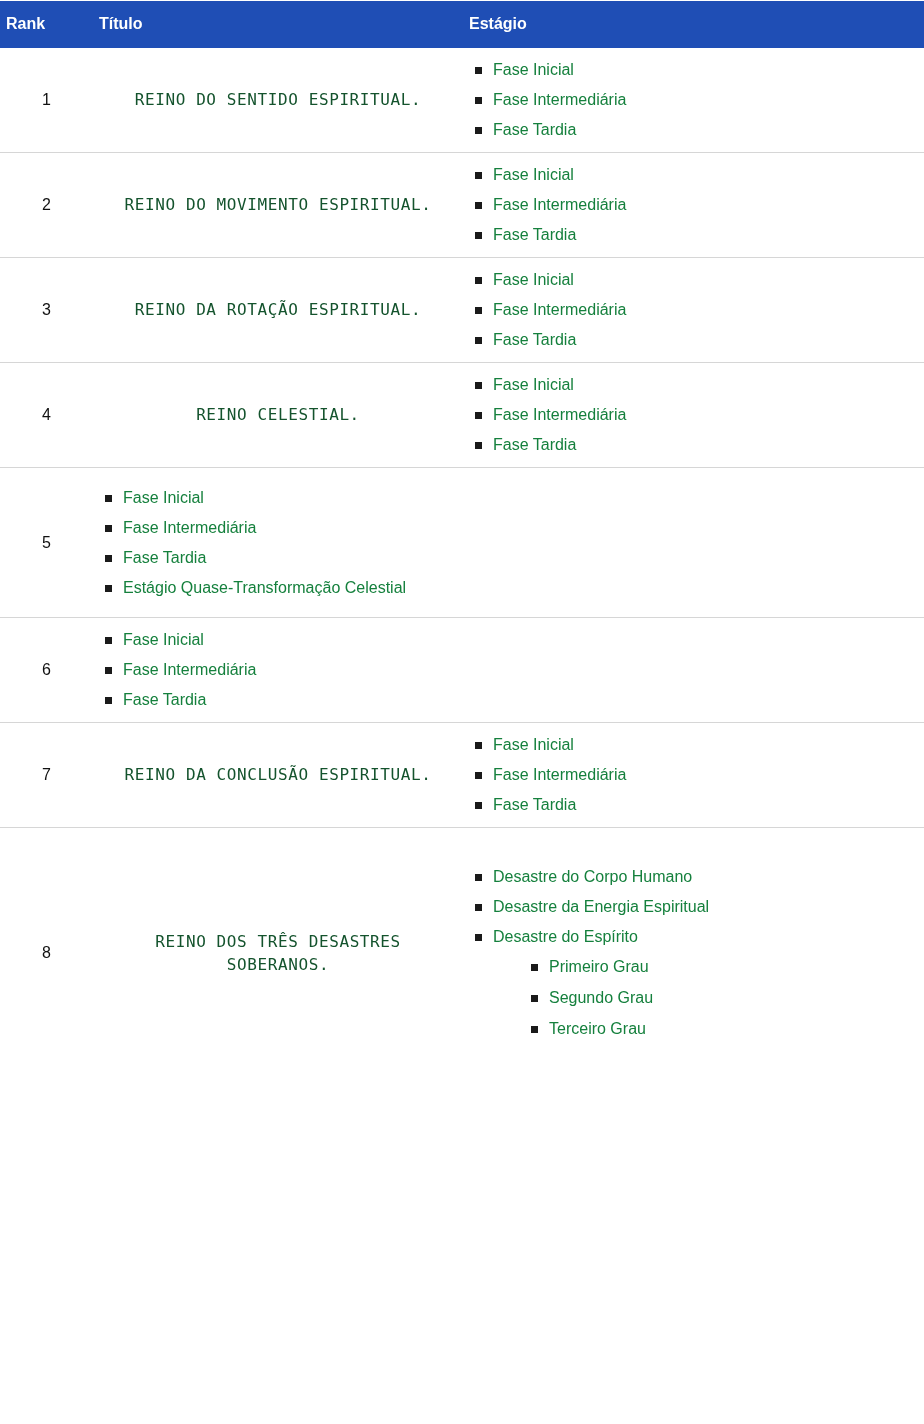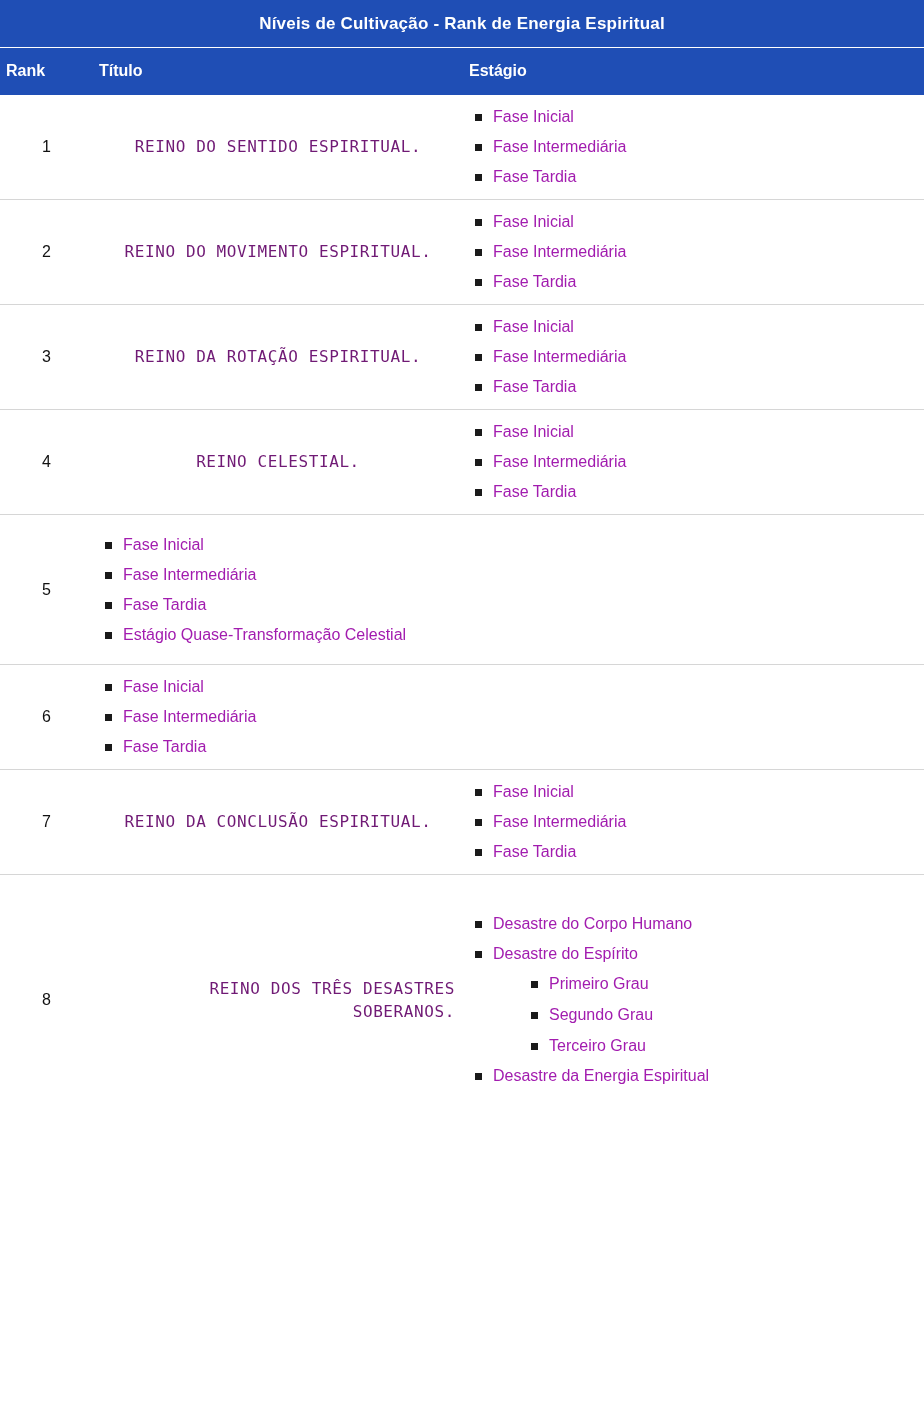--- a/index.html
+++ b/index.html
@@ -55,47 +55,47 @@
     justify-content: center;
     font-size: 16px;
     color: #111111;
   }
   .cell-title {
     width: 370px;
     flex: 0 0 370px;
     display: flex;
     align-items: center;
     justify-content: center;
-    text-align: right;
+    text-align: center;
     padding: 10px 8px;
     font-family: "DejaVu Sans Mono", monospace;
     font-size: 16px;
     letter-spacing: 0.6px;
-    color: #701a75;
+    color: #14532d;
     line-height: 1.45;
   }
   .cell-stage {
     flex: 1 1 auto;
     padding: 14px 10px 14px 0;
     display: flex;
     align-items: center;
   }
   ul.stage-list {
     list-style: none;
     margin: 0;
     padding: 0 0 0 8px;
     width: 100%;
   }
   ul.stage-list li {
     position: relative;
     padding-left: 22px;
     font-size: 16px;
     line-height: 1.0;
     margin: 0 0 14px 0;
-    color: #a21caf;
+    color: #15803d;
   }
   ul.stage-list li:last-child { margin-bottom: 0; }
   ul.stage-list li > .bullet {
     position: absolute;
     left: 4px;
     top: 5px;
     width: 7px;
     height: 7px;
     background: #1a1a1a;
     display: block;
@@ -123,21 +123,20 @@
     display: block;
   }
   .row-tall { min-height: 150px; }
   .row-8 { min-height: 250px; }
 </style>
 </head>
 <body>
 
 <div class="table-wrap">
 
-  <div class="title-bar">Níveis de Cultivação - Rank de Energia Espiritual</div>
 
   <div class="head-row">
     <div class="head-cell col-rank">Rank</div>
     <div class="head-cell col-title">Título</div>
     <div class="head-cell col-stage">Estágio</div>
   </div>
 
   <div id="rows-container">
       <div class="row">
         <div class="cell-rank">1</div>
@@ -214,24 +213,24 @@
             <li><span class="bullet"></span><span>Fase Tardia</span></li>
           </ul>
         </div>
       </div>
       <div class="row row-8">
         <div class="cell-rank">8</div>
         <div class="cell-title">REINO DOS TRÊS DESASTRES SOBERANOS.</div>
         <div class="cell-stage">
           <ul class="stage-list">
             <li><span class="bullet"></span><span>Desastre do Corpo Humano</span></li>
+            <li><span class="bullet"></span><span>Desastre da Energia Espiritual</span></li>
             <li><span class="bullet"></span><span>Desastre do Espírito</span><ul class="sub-list">
                 <li><span class="bullet"></span><span>Primeiro Grau</span></li>
                 <li><span class="bullet"></span><span>Segundo Grau</span></li>
                 <li><span class="bullet"></span><span>Terceiro Grau</span></li>
               </ul></li>
-            <li><span class="bullet"></span><span>Desastre da Energia Espiritual</span></li>
           </ul>
         </div>
       </div>
     </div>
 
 </div>
 
 </body></html>

